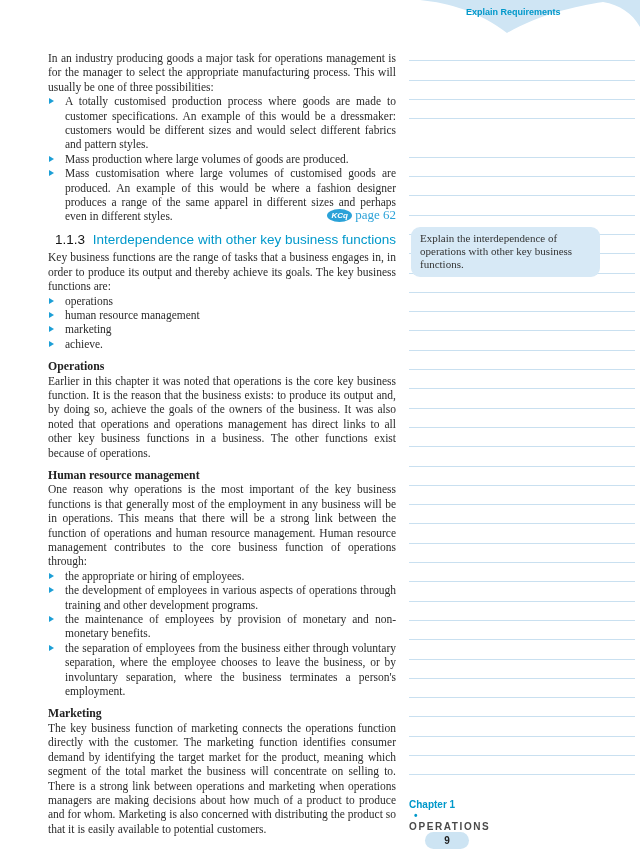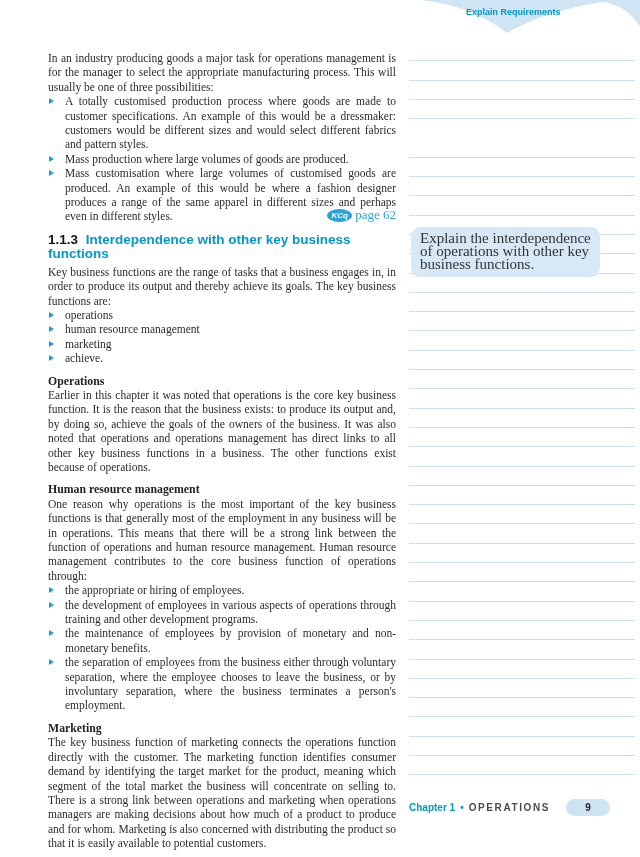--- a/index.html
+++ b/index.html
@@ -15,47 +15,47 @@
 
   
   .main { position:absolute; left:48px; top:51px; width:348px; font-size:11.5px;
           line-height:14.4px; color:#2b2b2b; }
   .main p.body { text-align:justify; }
   ul.arrow-list { list-style:none; }
   ul.arrow-list li { position:relative; padding-left:17px; text-align:justify; }
   .tri { position:absolute; left:1px; top:4px; width:0; height:0;
          border-left:5.5px solid #1c9fd6; border-top:3.5px solid transparent;
          border-bottom:3.5px solid transparent; }
-  h2.section { font-family:"Liberation Sans",sans-serif; font-size:13.5px; font-weight:bold;
-               margin:9px 0 3px; text-align:left; }
+  h2.section { font-family:"Liberation Sans",sans-serif; font-size:13.5px; font-weight:normal;
+               margin:9px 0 3px; text-align:right; }
   h2.section .num { color:#141414; margin-right:4px; }
   h2.section .ttl { color:#0098ca; }
   h3.sub { font-size:11.8px; font-weight:bold; margin-top:8px; text-align:left; color:#222; }
 
   
   .kcq { position:absolute; right:0; bottom:1px; display:flex; align-items:center; gap:3px; }
   .kcq-badge { display:inline-block; background:#2ba2d8; color:#ffffff;
                font-family:"Liberation Sans",sans-serif; font-style:italic; font-weight:bold;
                font-size:8px; line-height:13px; width:25px; height:13px; text-align:center;
                border-radius:50%; }
   .kcq-ref { color:#2ba2d8; font-size:13px; }
 
   
   .sidebar { position:absolute; left:409px; top:42px; width:226px; height:734px; }
   .lines { position:absolute; left:0; top:0; right:0; bottom:0;
            background:repeating-linear-gradient(to bottom,
              transparent 0px, transparent 18.3px, #c9e0f0 18.3px, #c9e0f0 19.3px); }
   .note { position:absolute; left:2px; top:185px; width:189px; background:#d7e9f6;
-          border-radius:9px; padding:5px 9px 6px; font-size:15px; line-height:13px;
+          border-radius:9px; padding:5px 9px 6px; font-size:11px; line-height:13px;
           color:#333333; text-align:left; }
 
   
   .footer { position:absolute; left:409px; top:799px; width:226px; display:flex;
-            align-items:center; font-family:"Liberation Sans",sans-serif; font-size:10px;
-            font-weight:bold; }
+            align-items:flex-start; font-family:"Liberation Sans",sans-serif; font-size:10px;
+            font-weight:bold;flex-direction:column; }
   .footer .chap { color:#0098ca; }
   .footer .dot { color:#0098ca; margin:0 5px; }
   .footer .sect { color:#4a4a4a; letter-spacing:1.6px; }
   .footer .pagepill { margin-left:16px; background:#cde4f3; border-radius:9px; width:44px;
                       height:17px; display:flex; align-items:center; justify-content:center;
                       color:#222222; font-size:10px; }
 </style>
 </head>
 <body>
 

